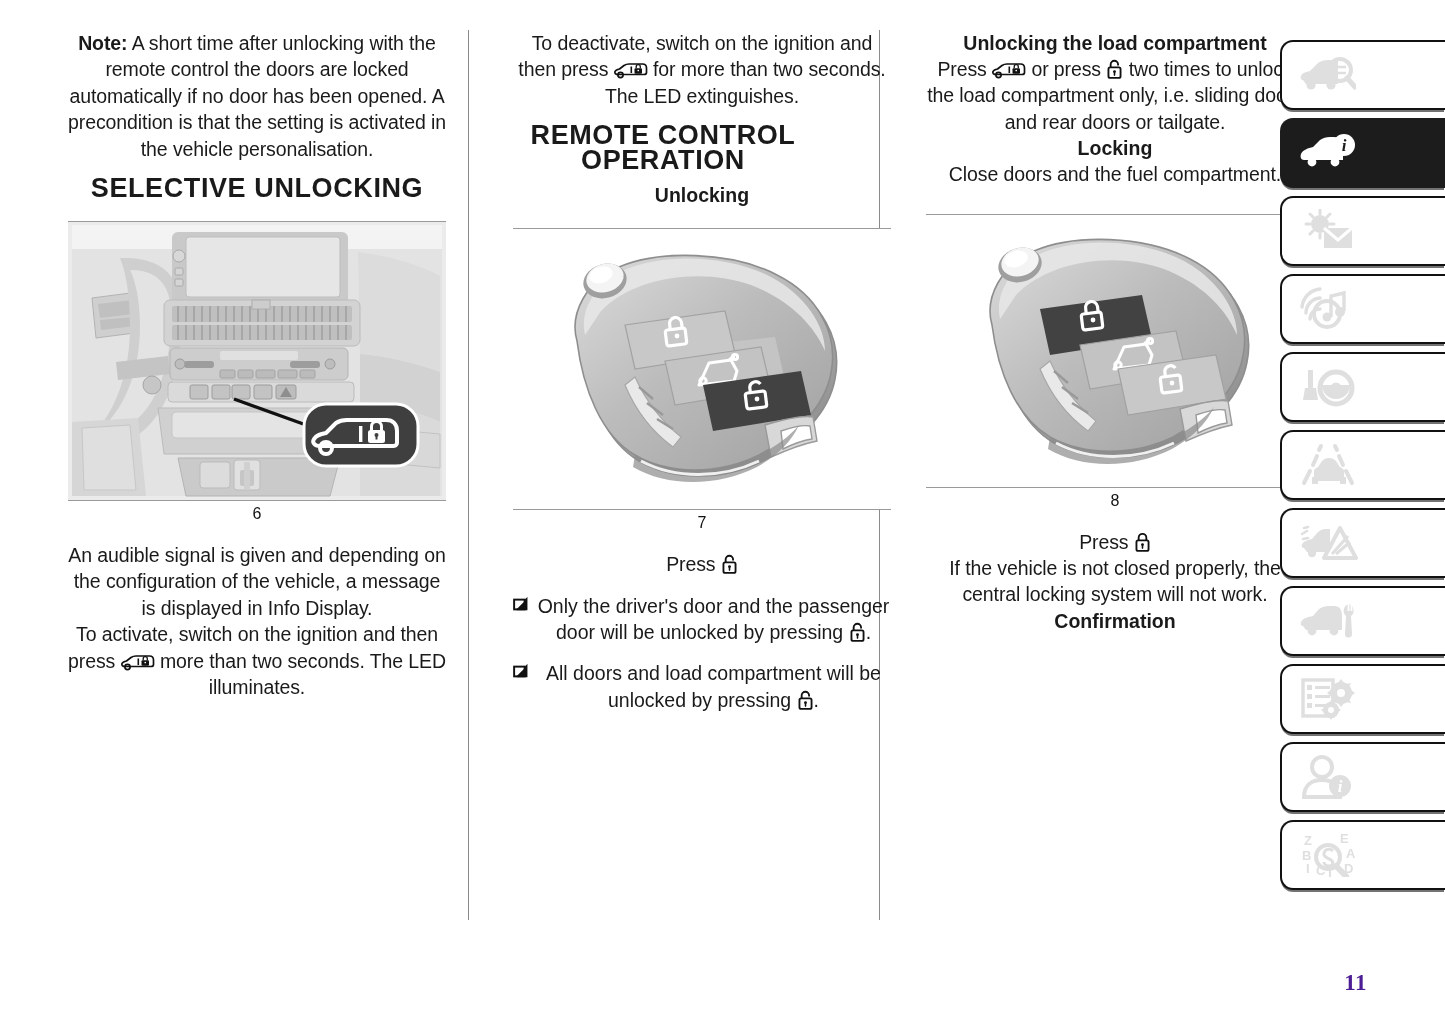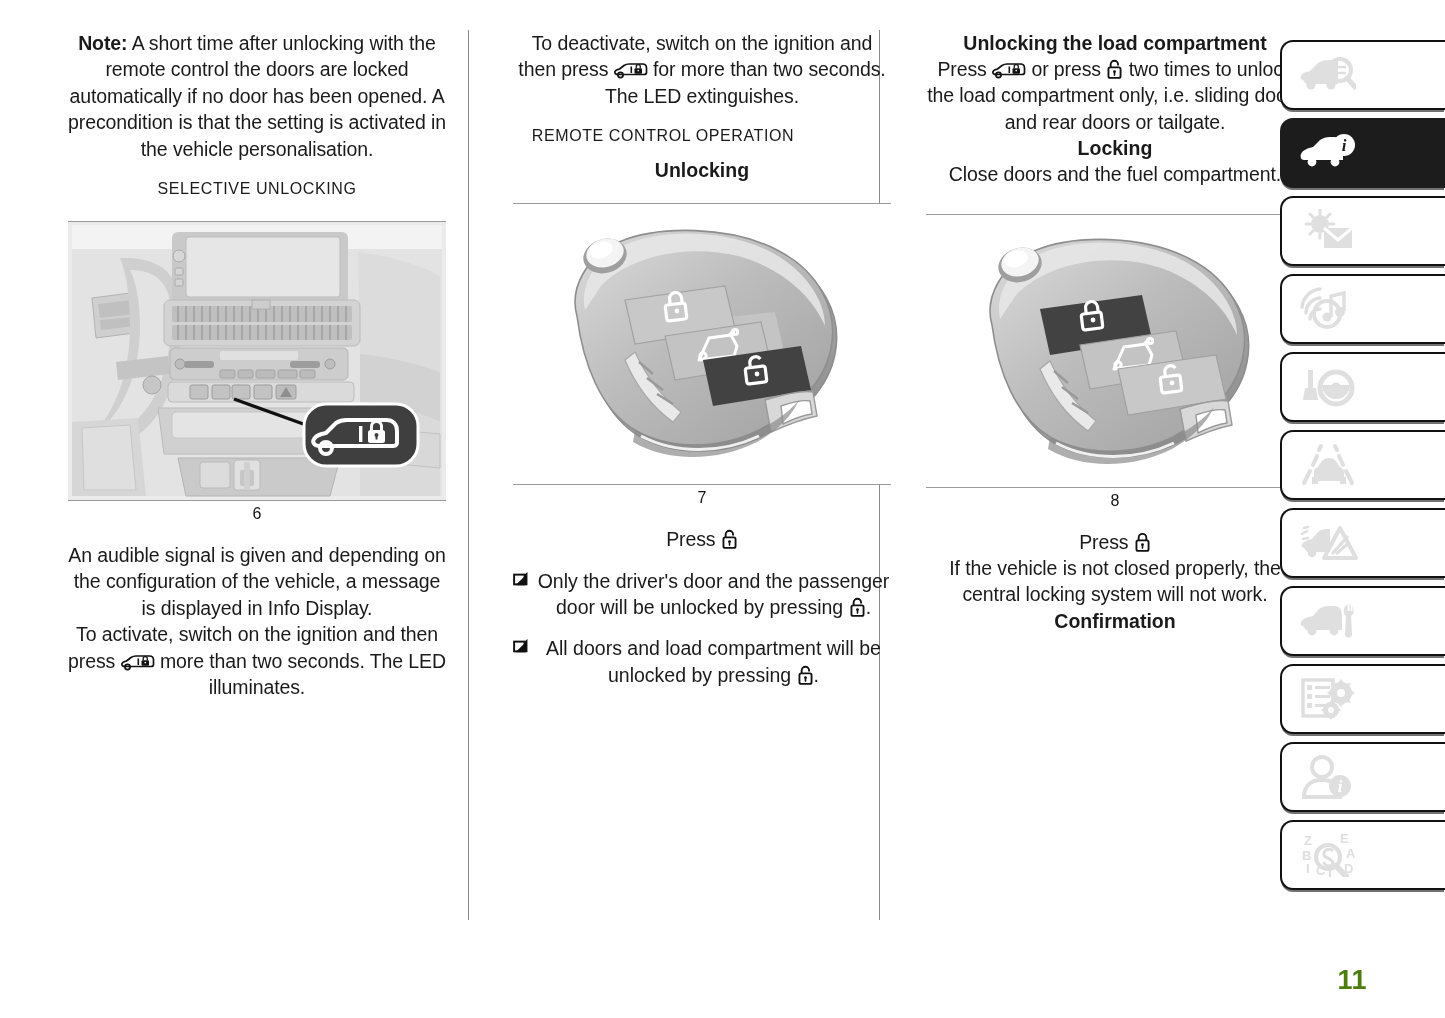--- a/index.html
+++ b/index.html
@@ -18,21 +18,21 @@
   .col1{left:68px;}
   .col2{left:485px;margin-left:28px;}
   .col3{left:898px;margin-left:28px;}
   .divider{position:absolute;top:30px;width:1px;height:890px;background:#8a8a8a;}
   .div1{left:468px;}
   .div2{left:879px;}
 
   p,div.txt{font-size:19.5px;line-height:26.4px;letter-spacing:-0.1px;}
   .body-txt{margin:0 0 0 0;font-size:19.5px;line-height:26.4px;}
   .h1{
-    font-size:16px;font-weight:normal;letter-spacing:.6px;
+    font-size:27px;font-weight:bold;letter-spacing:.6px;
     text-transform:uppercase;line-height:25px;margin:14px 0 9px 0;
   }
   .h2{font-size:19.5px;font-weight:bold;line-height:26px;margin:0;}
   .spacer18{height:18px;}
 
   
   .ico{display:inline-block;vertical-align:-3px;}
   .ico-carlock{width:34px;height:19px;vertical-align:-4px;}
   .ico-lock{width:17px;height:22px;vertical-align:-4px;}
   .ico-unlock{width:17px;height:22px;vertical-align:-4px;}
@@ -64,21 +64,21 @@
     box-shadow:0 3px 0 -1px rgba(0,0,0,.55);
     display:flex;align-items:center;
     padding-left:18px;
     box-sizing:border-box;
   }
   .tab.active{background:#1c1c1c;border-color:#1c1c1c;}
   .tab svg{display:block;}
 
   .pagenum{
     position:absolute;right:78px;bottom:22px;
-    font-size:27px;font-weight:bold;letter-spacing:.5px;color:#4d7c0f;
+    font-size:23px;font-weight:bold;letter-spacing:.5px;color:#4c1d95;font-family:Liberation Serif, serif;
   }
 </style>
 </head>
 <body>
 
 <svg width="0" height="0" style="position:absolute" aria-hidden="true">
   <defs>
 
     <symbol id="g-carlock" viewBox="0 0 68 38">
       <path d="M8 27 C3 27 1 24 2 21 C3 18 7 17 11 16 L20 9 C23 7 26 6 30 6 L57 6

